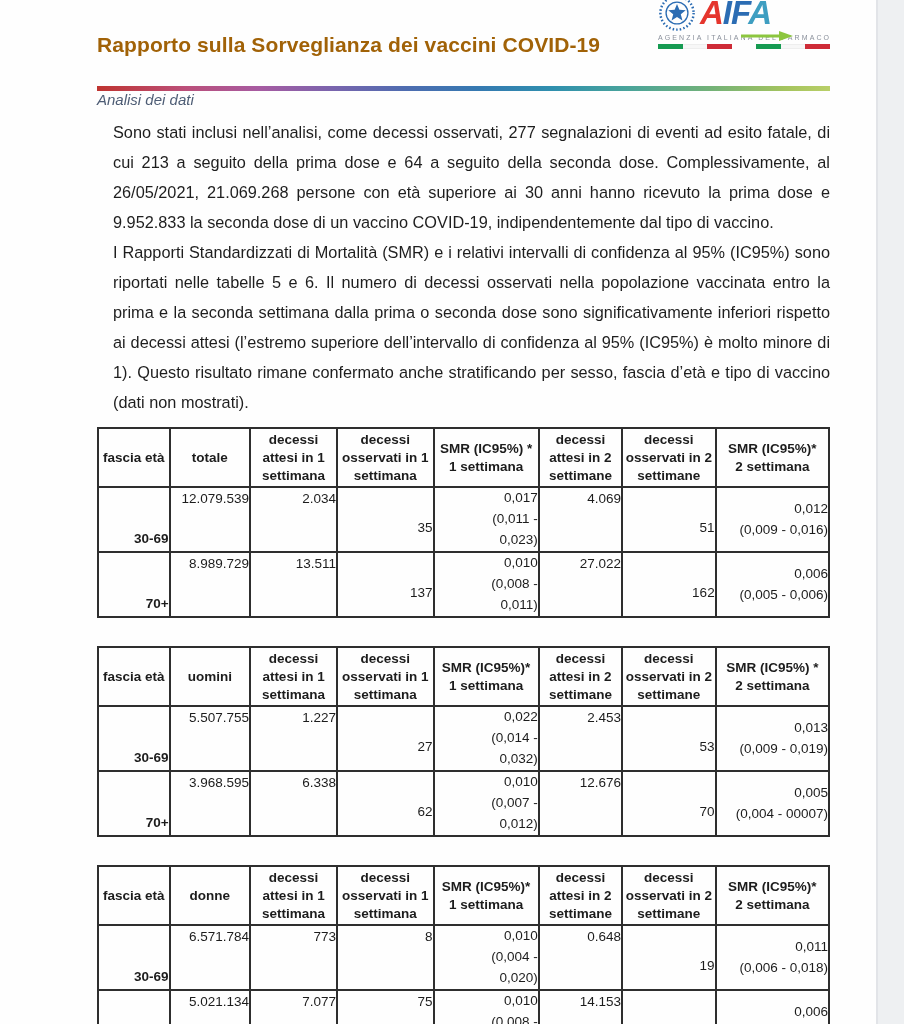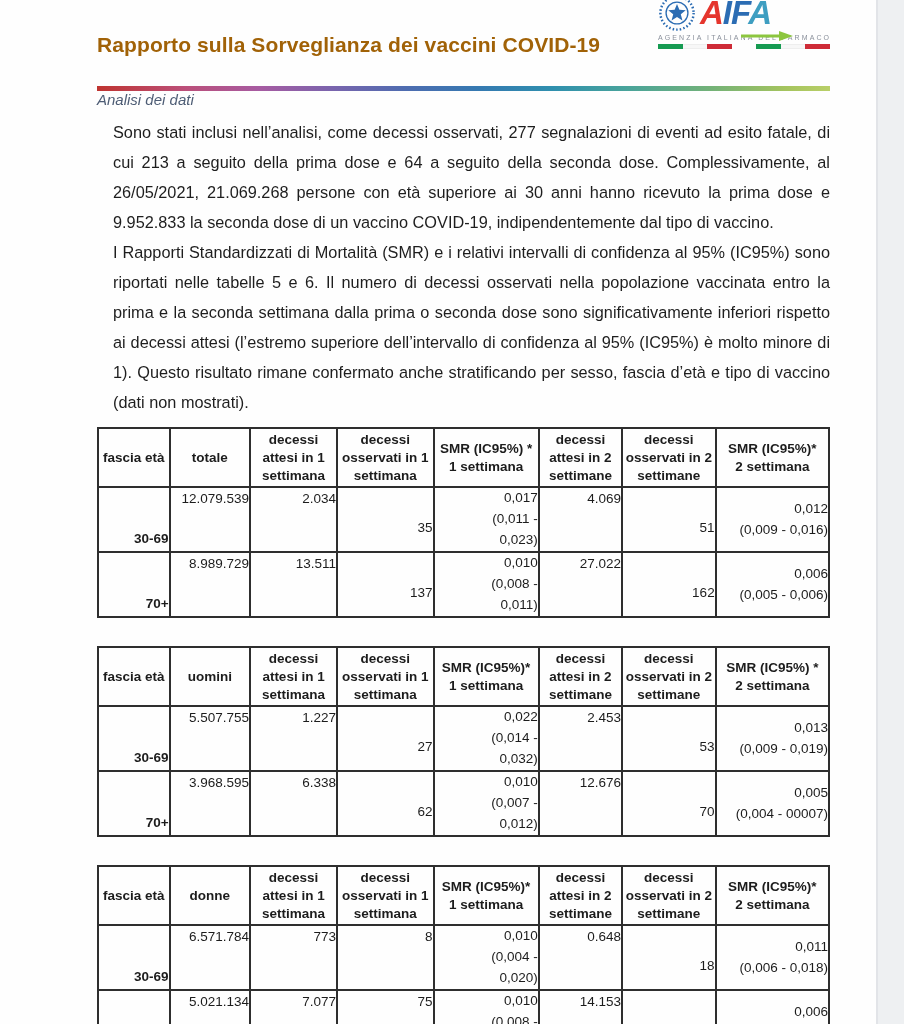--- a/index.html
+++ b/index.html
@@ -300,21 +300,21 @@
       <tr>
         <td class="fascia">30-69</td>
         <td class="c-top">6.571.784</td>
         <td class="c-top">773</td>
         <td class="c-top">8</td>
         <td class="c-mid">
               <div>0,010</div>
               <div>(0,004 - 0,020)</div>
             </td>
         <td class="c-top">0.648</td>
-        <td class="c-bot">18</td>
+        <td class="c-bot">19</td>
         <td class="c-mid">
               <div>0,011</div>
               <div>(0,006 - 0,018)</div>
             </td>
       </tr>
       <tr>
         <td class="fascia">70+</td>
         <td class="c-top">5.021.134</td>
         <td class="c-top">7.077</td>
         <td class="c-top">75</td>

